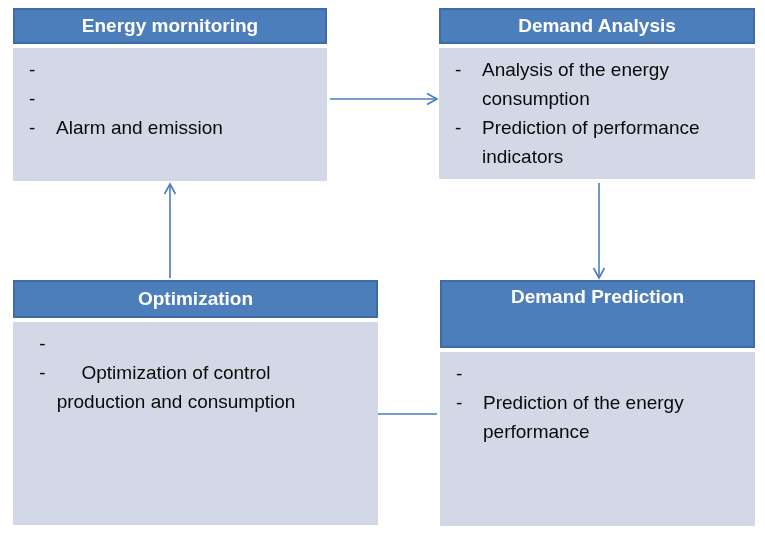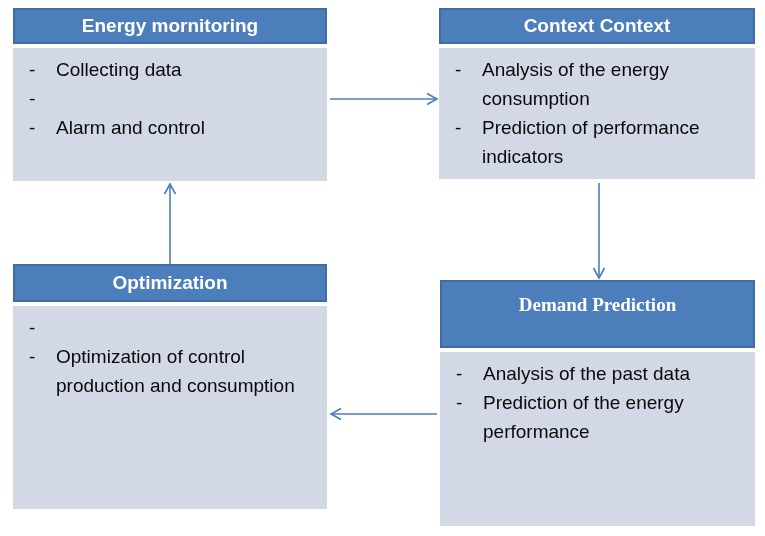--- a/index.html
+++ b/index.html
@@ -41,32 +41,31 @@
     font-size: 19px;
     line-height: 29px;
     color: #0a0a0a;
   }
   .list-item .dash { width: 27px; flex: 0 0 27px; }
   .list-item .txt { width: 240px; }
 
   
   .node-energy      { left: 13px;  top: 8px;   width: 314px; }
   .node-context     { left: 439px; top: 8px;   width: 316px; }
-  .node-optimize    { left: 13px;  top: 264px; width: 314px; }
+  .node-optimize    { left: 13px;  top: 280px; width: 365px; text-align: center; }
   .node-demand      { left: 440px; top: 280px; width: 315px; }
 
   .node-energy   .node-body { height: 133px; }
   .node-context  .node-body { height: 131px; }
   .node-optimize .node-header { height: 38px; }
   .node-optimize .node-body { height: 203px; }
   .node-demand   .node-header {
     height: 68px;
     align-items: flex-start;
-    padding-top: 12px;
-    font-family: Liberation Serif, serif;
+    padding-top: 4px;
   }
   .node-demand   .node-body { height: 174px; }
 </style>
 </head>
 <body>
 
 <div class="canvas">
 
   <svg class="arrow-layer" viewBox="0 0 765 536" xmlns="http://www.w3.org/2000/svg">
 
@@ -91,35 +90,34 @@
     </g>
   </svg>
 
   <div class="node node-energy">
     <div class="node-header">
       <span>Energy mornitoring</span>
     </div>
     <div class="node-body">
       <div class="list-item">
         <span class="dash">-</span>
-        <span class="txt">Collecting data</span>
       </div>
       <div class="list-item">
         <span class="dash">-</span>
       </div>
       <div class="list-item">
         <span class="dash">-</span>
-        <span class="txt">Alarm and control</span>
+        <span class="txt">Alarm and emission</span>
       </div>
     </div>
   </div>
 
   <div class="node node-context">
     <div class="node-header">
-      <span>Context Context</span>
+      <span>Demand Analysis</span>
     </div>
     <div class="node-body">
       <div class="list-item">
         <span class="dash">-</span>
         <span class="txt">Analysis of the energy consumption</span>
       </div>
       <div class="list-item">
         <span class="dash">-</span>
         <span class="txt">Prediction of performance indicators</span>
       </div>
@@ -141,21 +139,20 @@
     </div>
   </div>
 
   <div class="node node-demand">
     <div class="node-header">
       <span>Demand Prediction</span>
     </div>
     <div class="node-body">
       <div class="list-item">
         <span class="dash">-</span>
-        <span class="txt">Analysis of the past data</span>
       </div>
       <div class="list-item">
         <span class="dash">-</span>
         <span class="txt">Prediction of the energy performance</span>
       </div>
     </div>
   </div>
 
 </div>
 

